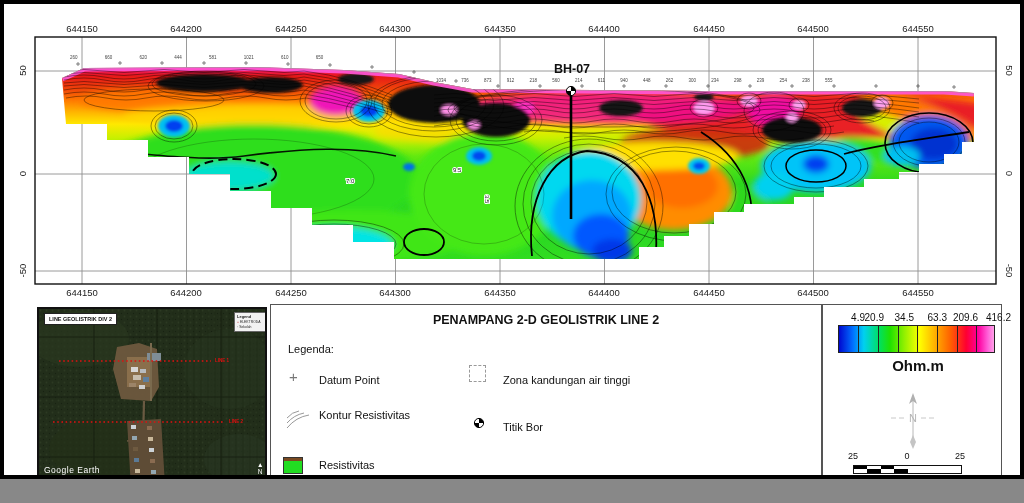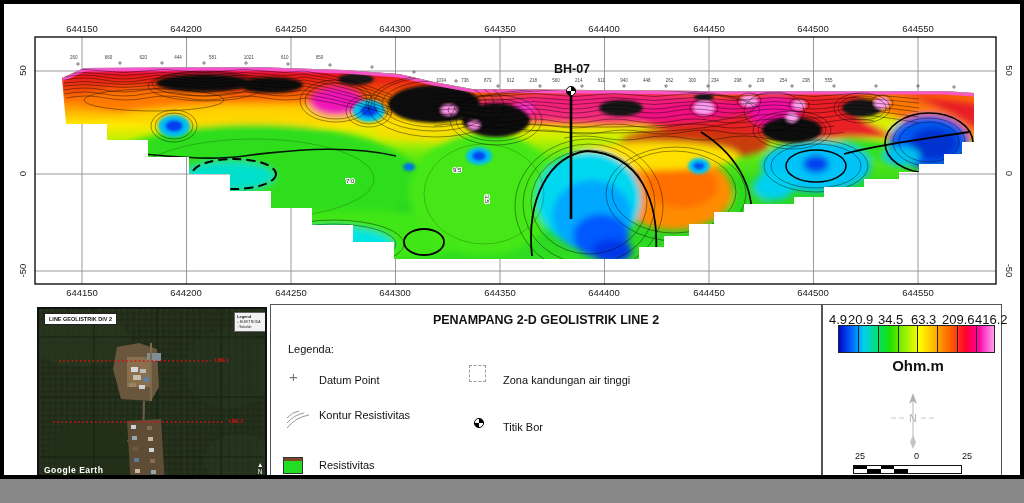--- a/index.html
+++ b/index.html
@@ -16,37 +16,37 @@
   .panel{position:absolute;background:#fff;border:1px solid #555;box-sizing:border-box;}
   .map-box{left:33px;top:303px;width:230px;height:182px;border:2px solid #111;background:#1f2a18;overflow:hidden;}
   .legend-panel{left:266px;top:300px;width:552px;height:187px;}
   .cbar-panel{left:818px;top:300px;width:180px;height:187px;}
   .ptitle{position:absolute;left:0;right:0;text-align:center;font-weight:bold;font-size:12.5px;}
   .leghead{position:absolute;left:17px;top:38px;font-size:11px;}
   .legitem{position:absolute;font-size:11px;}
   .zona-icon{position:absolute;width:15px;height:15px;border:1.4px dashed #9a9a9a;}
   .res-swatch{position:absolute;width:18px;height:15px;border:1px solid #333;
       background:linear-gradient(180deg,#7a4a22 0 3px,#22dd22 3px 100%);}
-  .cb-tick{position:absolute;font-size:13px;width:36px;margin-left:-18px;text-align:left;color:#111;}
+  .cb-tick{position:absolute;font-size:10px;width:36px;margin-left:-18px;text-align:right;color:#111;}
   .cbar{position:absolute;left:15px;top:20px;width:157px;height:28px;border:1px solid #222;box-sizing:border-box;
       background:linear-gradient(90deg,#0008d0 0%,#0070ff 9%,#00d0f0 16%,#00e060 26%,#20e000 33%,#90f000 42%,#ffff00 52%,#ffb000 62%,#ff6000 72%,#ff0030 82%,#ff00a0 90%,#ff60d8 96%,#ffa0e8 100%);}
   .cb-div{position:absolute;top:0;bottom:0;width:1px;background:#222;}
   .ohm{position:absolute;left:12px;right:0;top:52px;text-align:center;font-weight:bold;font-size:15px;}
-  .sb-num{position:absolute;font-size:9px;width:24px;margin-left:-12px;text-align:right;}
+  .sb-num{position:absolute;font-size:9px;width:24px;margin-left:-12px;text-align:center;}
   .sbar{position:absolute;left:30px;top:160px;width:107px;height:7px;border:1px solid #111;box-sizing:content-box;background:#fff;display:flex;}
   .sb-cell{width:13.4px;height:100%;}
   .ck1{background:linear-gradient(180deg,#000 50%,#fff 50%);}
   .ck2{background:linear-gradient(180deg,#fff 50%,#000 50%);}
   .meters{position:absolute;left:30px;top:171px;width:107px;text-align:center;font-size:8px;}
   
   .map-title{position:absolute;left:5px;top:4px;background:#fff;border:1px solid #222;font-size:5.5px;font-weight:bold;padding:2px 4px;color:#111;}
   .map-legend{position:absolute;left:195px;top:3px;width:33px;background:#f2f2f2;border:1px solid #666;font-size:3.4px;color:#222;padding:1px 2px;line-height:1.5;}
   .map-legend .hd{font-weight:bold;font-size:4px;}
   .mlrow{white-space:nowrap;}
-  .ge{position:absolute;left:5px;top:156px;color:#fff;font-size:8.5px;letter-spacing:.5px;font-weight:bold;}
+  .ge{position:absolute;left:5px;top:156px;color:#fff;font-size:8.5px;letter-spacing:.5px;}
   .ge-credit{position:absolute;left:5px;top:169px;width:60px;height:3px;background:rgba(255,255,255,.35);}
   .m200{position:absolute;left:192px;top:170px;color:#fff;font-size:5.5px;border-top:1px solid #fff;padding-top:1px;}
   .mapN{position:absolute;left:218px;top:152px;color:#fff;font-size:6.5px;text-align:center;line-height:1.1;}
   .lineLbl{position:absolute;color:#e01010;font-size:4.5px;font-weight:bold;}
   .ctr-lbl{font-size:6px;fill:#111;paint-order:stroke;stroke:#ffffff;stroke-width:2px;}
 </style>
 </head>
 <body>
 
 <div class="canvas">

